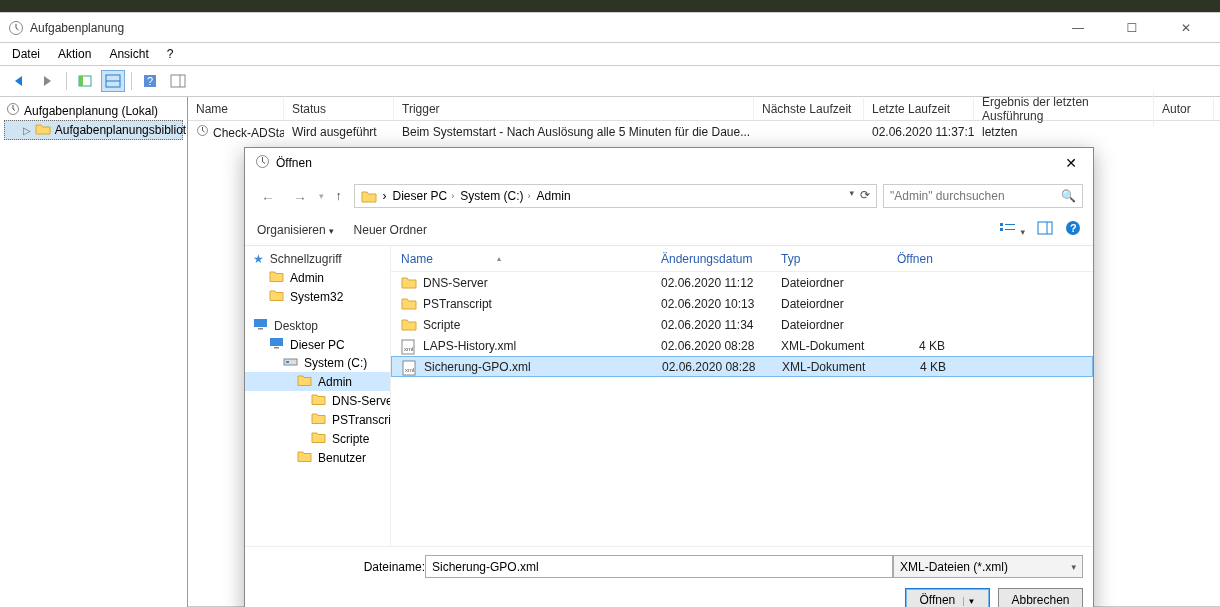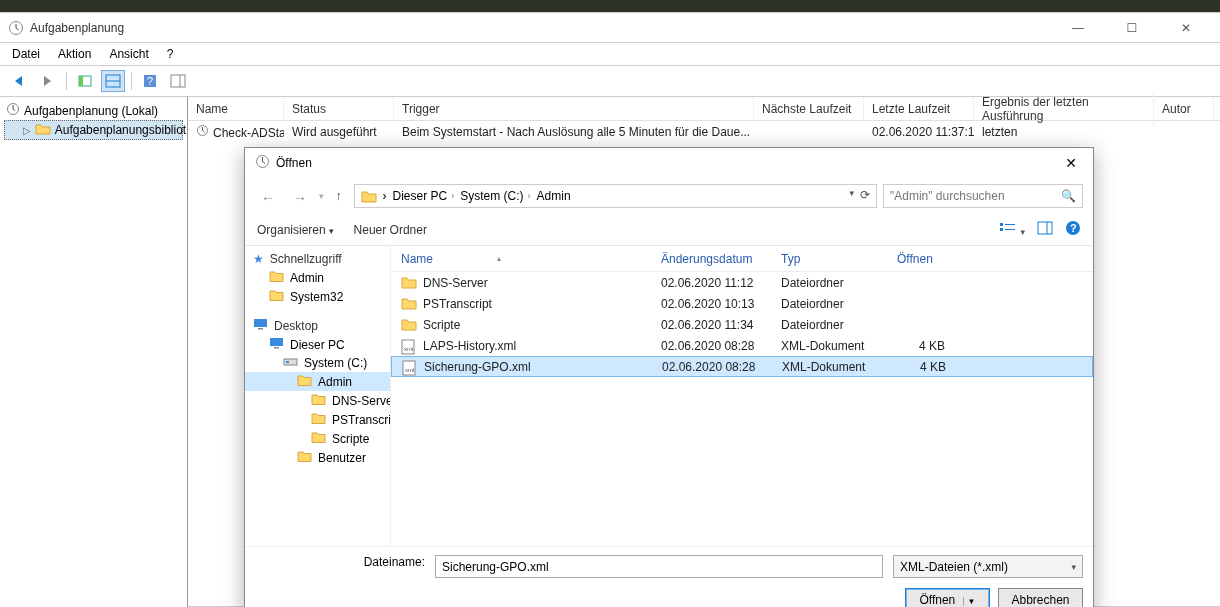--- a/index.html
+++ b/index.html
@@ -73,21 +73,21 @@
 .file-list { flex: 1; display: flex; flex-direction: column; }
 .fl-header { display: flex; border-bottom: 1px solid #eee; font-size: 12px; color: #2a5db0; height: 26px; align-items: center; }
 .fl-header > div { padding: 4px 10px; display: flex; align-items: center; gap: 4px; }
 .fl-col-name { width: 260px; } .fl-col-mod { width: 120px; } .fl-col-type { width: 116px; } .fl-col-size { width: 68px; text-align: right; }
 .fl-row { display: flex; align-items: center; font-size: 12px; color: #222; height: 21px; cursor: pointer; }
 .fl-row > div { padding: 1px 10px; display: flex; align-items: center; gap: 6px; }
 .fl-row.selected { background: #cde8ff; border: 1px solid #7ab7ec; }
 .fico { width: 16px; height: 14px; display: inline-block; }
 
 .dlg-footer { border-top: 1px solid #eee; padding: 8px 10px; display: flex; flex-direction: column; gap: 10px; }
-.fn-row { display: flex; gap: 10px; }
+.fn-row { display: flex; align-items: center; }
 .fn-label { width: 170px; text-align: right; font-size: 12px; }
 .fn-input { flex: 1; border: 1px solid #aaa; height: 23px; padding: 0 6px; font-size: 12px; }
 .filter-select { width: 190px; border: 1px solid #aaa; height: 23px; padding: 0 6px; font-size: 12px; background: #f3f3f3; display: flex; align-items: center; justify-content: space-between; }
 .btn-row { display: flex; gap: 8px; justify-content: flex-end; }
 .dlg-btn { width: 85px; height: 23px; border: 1px solid #888; background: #e8e8e8; font-size: 12px; cursor: pointer; }
 .dlg-btn.primary { border: 1px solid #197dd5; background: #e8e8e8; box-shadow: inset 0 0 0 1px #7ab7ec; }
 
 
 .folder-svg { fill: #ffd76b; stroke: #d8a93a; }
 .scroll-strip { height: 16px; background: #f0f0f0; border-top: 1px solid #ccc; display: flex; justify-content: space-between; align-items: center; padding: 0 2px; color: #666; font-size: 10px; }

